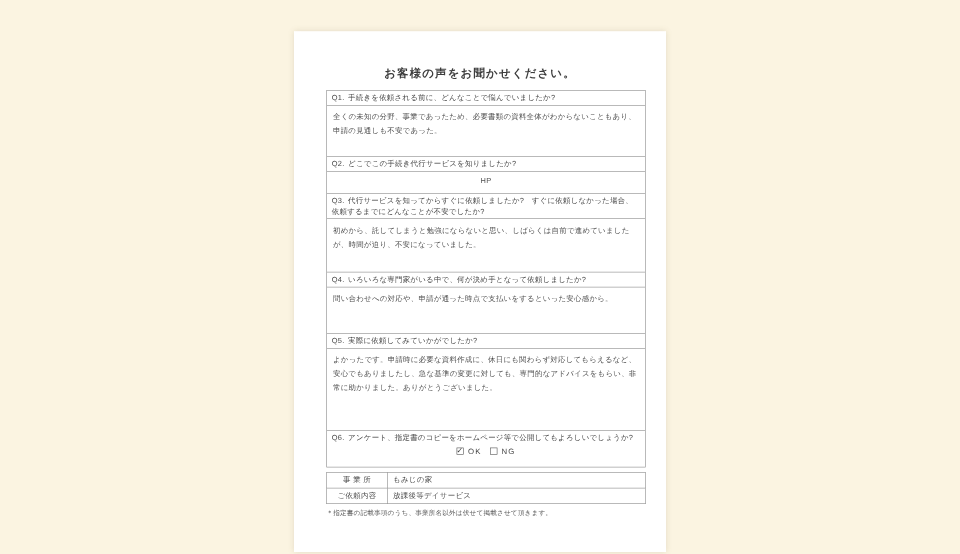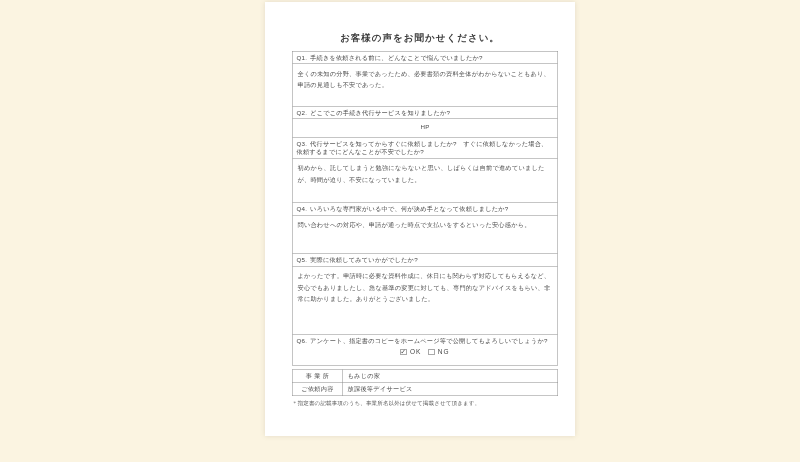--- a/index.html
+++ b/index.html
@@ -2,21 +2,21 @@
 <html><head>
 <meta charset="utf-8">
 <style>
   html,body{margin:0;padding:0;}
   body{
     width:800px;height:462px;overflow:hidden;position:relative;
     background:#fbf4e1;
     font-family:"Liberation Sans","DejaVu Sans",sans-serif;
   }
   .sheet-wrap{
-    position:absolute;left:245px;top:2px;width:336px;height:435px;margin-left:20px;
+    position:absolute;left:245px;top:26px;width:336px;height:435px;
   }
   .sheet{
     width:620px;height:868px;background:#ffffff;
     transform:scale(0.5);transform-origin:top left;
     box-shadow:0 0 10px rgba(120,110,80,0.18);
     color:#4d4d4d;
   }
   .title{
     padding-top:58px;text-align:center;font-weight:bold;color:#3c3c3c;
     font-size:19px;letter-spacing:2px;

